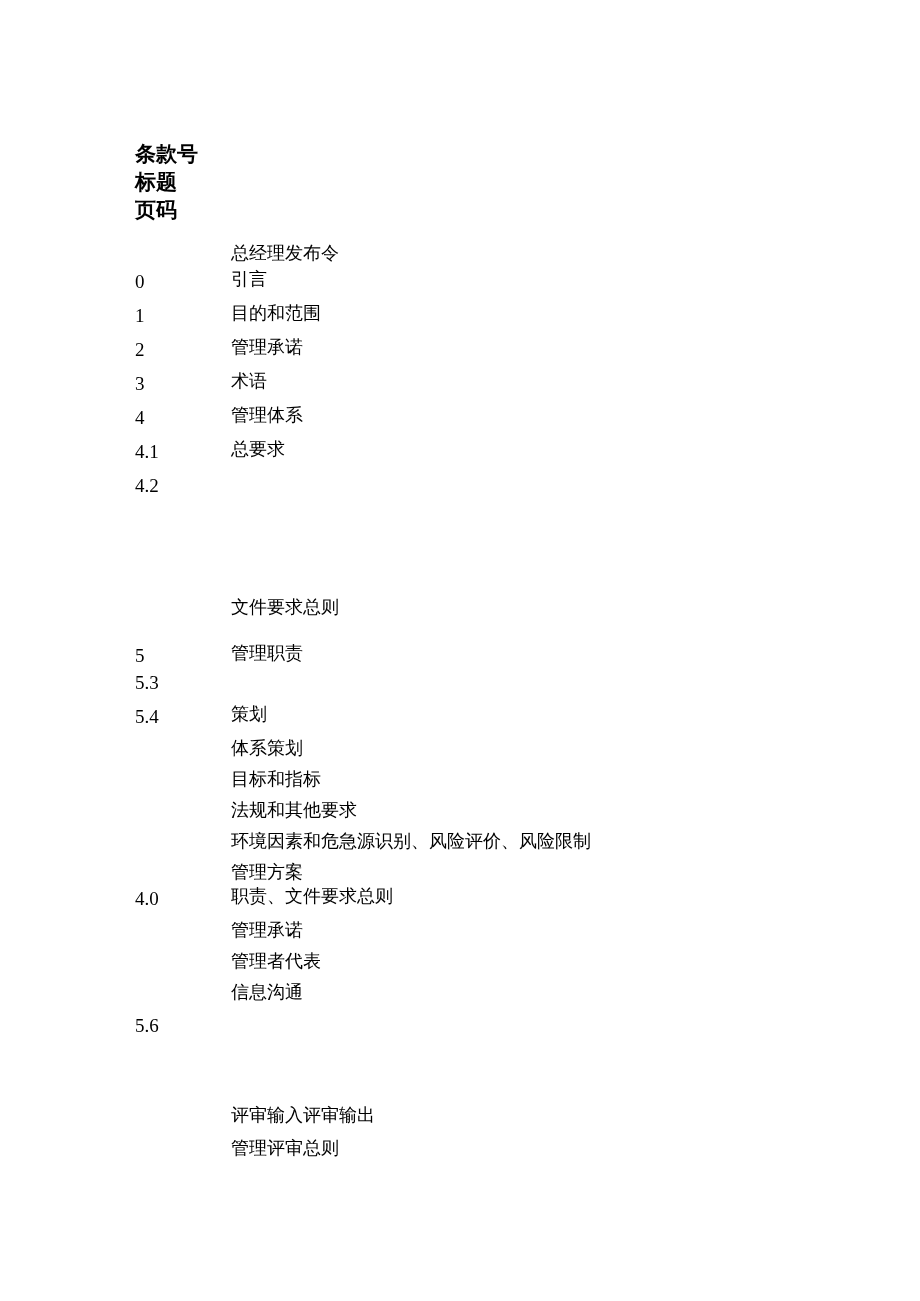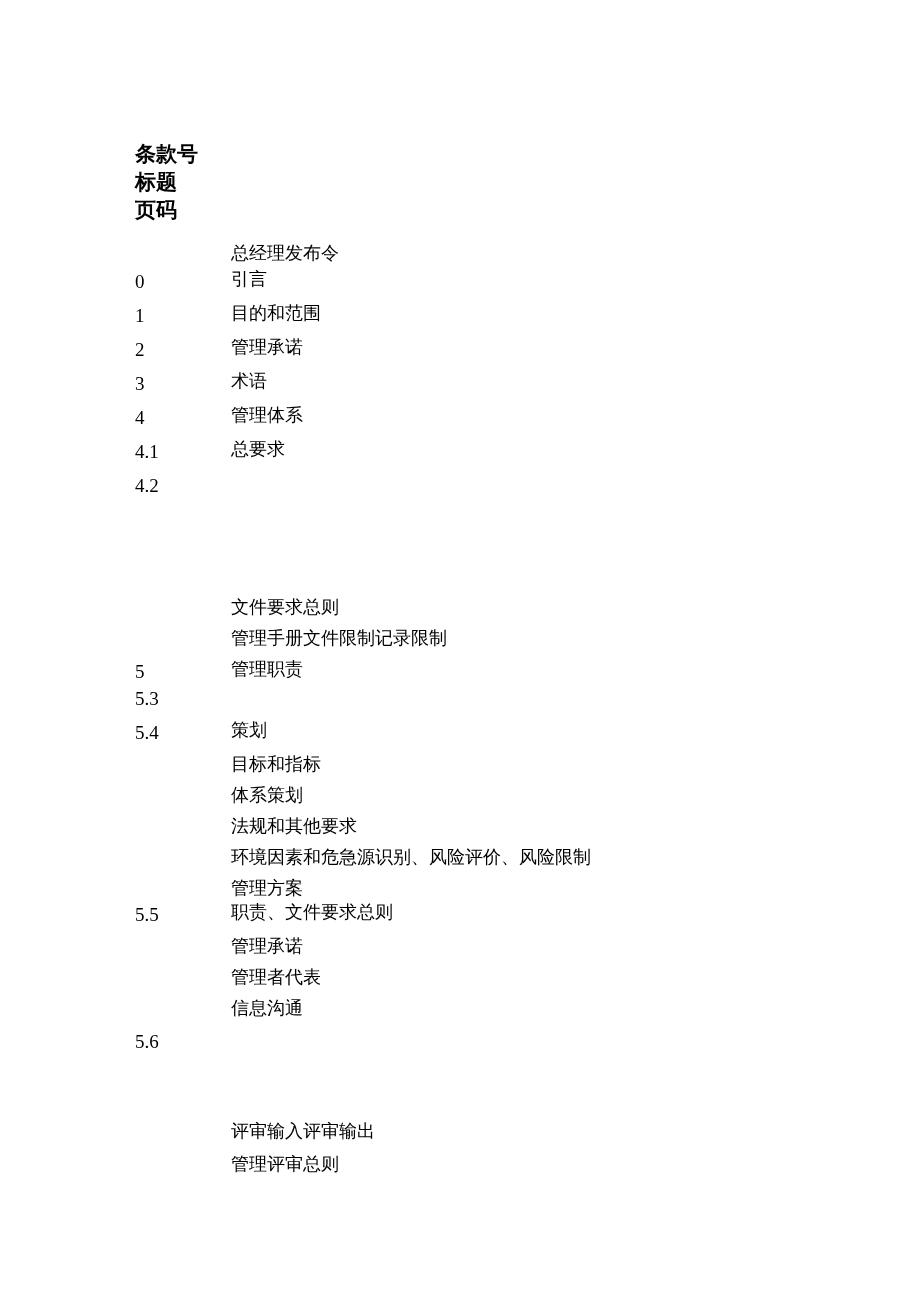--- a/index.html
+++ b/index.html
@@ -106,56 +106,55 @@
 
   <div class="gap1"></div>
 
   <div class="block2">
     <div class="row">
         <div class="num"></div>
         <div class="title">文件要求总则</div>
       </div>
     <div class="row">
         <div class="num"></div>
-        <div class="title">管理手册文件限制记录限制</div>
       </div>
     <div class="row tight">
         <div class="num">5</div>
         <div class="title">管理职责</div>
       </div>
     <div class="row">
         <div class="num">5.3</div>
         <div class="title"></div>
       </div>
     <div class="row">
         <div class="num">5.4</div>
         <div class="title">策划</div>
       </div>
     <div class="row">
         <div class="num"></div>
-        <div class="title">目标和指标</div>
+        <div class="title">体系策划</div>
       </div>
     <div class="row">
         <div class="num"></div>
-        <div class="title">体系策划</div>
+        <div class="title">目标和指标</div>
       </div>
     <div class="row">
         <div class="num"></div>
         <div class="title">法规和其他要求</div>
       </div>
     <div class="row">
         <div class="num"></div>
         <div class="title">环境因素和危急源识别、风险评价、风险限制</div>
       </div>
     <div class="row tight">
         <div class="num"></div>
         <div class="title">管理方案</div>
       </div>
     <div class="row">
-        <div class="num">5.5</div>
+        <div class="num">4.0</div>
         <div class="title">职责、文件要求总则</div>
       </div>
     <div class="row">
         <div class="num"></div>
         <div class="title">管理承诺</div>
       </div>
     <div class="row">
         <div class="num"></div>
         <div class="title">管理者代表</div>
       </div>

